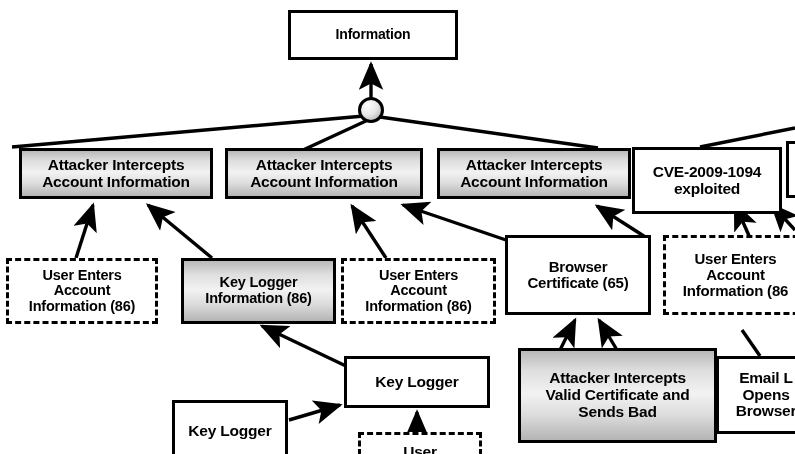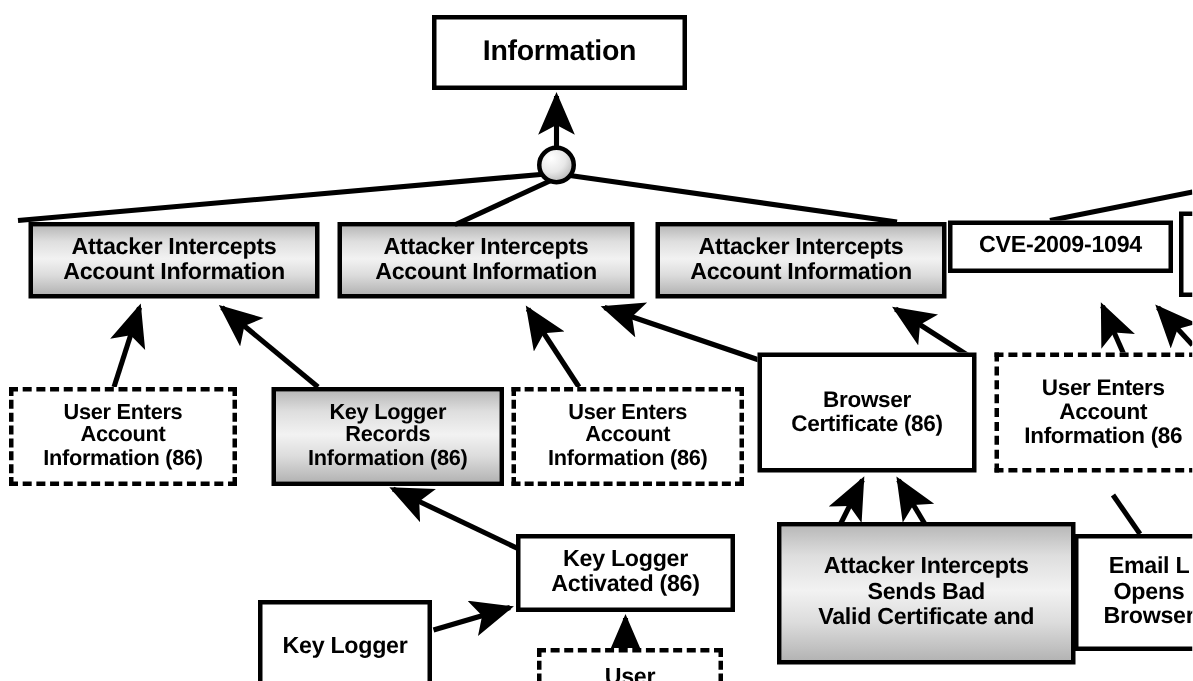--- a/index.html
+++ b/index.html
@@ -70,21 +70,21 @@
     <line x1="348" y1="367" x2="262" y2="326" stroke="#000" stroke-width="3.4" marker-end="url(#ah)"></line>
     <line x1="289" y1="420" x2="340" y2="405" stroke="#000" stroke-width="3.4" marker-end="url(#ah)"></line>
     <line x1="417" y1="432" x2="417" y2="412" stroke="#000" stroke-width="3.4" marker-end="url(#ah)"></line>
     <line x1="560" y1="350" x2="575" y2="320" stroke="#000" stroke-width="3.4" marker-end="url(#ah)"></line>
     <line x1="617" y1="350" x2="599" y2="320" stroke="#000" stroke-width="3.4" marker-end="url(#ah)"></line>
     <line x1="760" y1="356" x2="742" y2="330" stroke="#000" stroke-width="3.4"></line>
 
     <circle cx="371" cy="110" r="11.5" fill="url(#gateg)" stroke="#000" stroke-width="3"></circle>
   </svg>
 
-<div class="node solid" style="left: 288px; top: 10px; width: 170px; height: 50px; font-size: 19px;">
+<div class="node solid" style="left: 288px; top: 10px; width: 170px; height: 50px; font-size: 14px;">
       <span class="lbl">
         <span style="display:block">Information</span>
       </span>
     </div>
     <div class="node grad" style="left: 6px; top: 148px; width: 194px; height: 51px; font-size: 15.5px;">
       <span class="lbl">
         <span style="display:block">Attacker Intercepts</span>
         <span style="display:block">Account Information</span>
       </span>
     </div>
@@ -93,75 +93,74 @@
         <span style="display:block">Attacker Intercepts</span>
         <span style="display:block">Account Information</span>
       </span>
     </div>
     <div class="node grad" style="left: 424px; top: 148px; width: 194px; height: 51px; font-size: 15.5px;">
       <span class="lbl">
         <span style="display:block">Attacker Intercepts</span>
         <span style="display:block">Account Information</span>
       </span>
     </div>
-    <div class="node solid" style="left: 632px; top: 147px; width: 150px; height: 35px; font-size: 15.5px;">
+    <div class="node solid" style="left: 632px; top: 147px; width: 150px; height: 67px; font-size: 15.5px;">
       <span class="lbl">
         <span style="display:block">CVE-2009-1094</span>
+        <span style="display:block">exploited</span>
       </span>
     </div>
     <div class="node solid" style="left: 786px; top: 141px; width: 60px; height: 57px; font-size: 15.5px;">
       <span class="lbl">
         <span style="display:block"></span>
       </span>
     </div>
     <div class="node dashed" style="left: 6px; top: 258px; width: 152px; height: 66px; font-size: 14.5px;">
       <span class="lbl">
         <span style="display:block">User Enters</span>
         <span style="display:block">Account</span>
         <span style="display:block">Information (86)</span>
       </span>
     </div>
     <div class="node grad" style="left: 168px; top: 258px; width: 155px; height: 66px; font-size: 14.5px;">
       <span class="lbl">
         <span style="display:block">Key Logger</span>
-        <span style="display:block">Records</span>
         <span style="display:block">Information (86)</span>
       </span>
     </div>
     <div class="node dashed" style="left: 341px; top: 258px; width: 155px; height: 66px; font-size: 14.5px;">
       <span class="lbl">
         <span style="display:block">User Enters</span>
         <span style="display:block">Account</span>
         <span style="display:block">Information (86)</span>
       </span>
     </div>
     <div class="node solid" style="left: 505px; top: 235px; width: 146px; height: 80px; font-size: 15px;">
       <span class="lbl">
         <span style="display:block">Browser</span>
-        <span style="display:block">Certificate (86)</span>
+        <span style="display:block">Certificate (65)</span>
       </span>
     </div>
     <div class="node dashed" style="left: 663px; top: 235px; width: 145px; height: 80px; font-size: 15px;">
       <span class="lbl">
         <span style="display:block">User Enters</span>
         <span style="display:block">Account</span>
         <span style="display:block">Information (86</span>
       </span>
     </div>
     <div class="node solid" style="left: 344px; top: 356px; width: 146px; height: 52px; font-size: 15.5px;">
       <span class="lbl">
         <span style="display:block">Key Logger</span>
-        <span style="display:block">Activated (86)</span>
       </span>
     </div>
     <div class="node grad" style="left: 505px; top: 348px; width: 199px; height: 95px; font-size: 15.5px;">
       <span class="lbl">
         <span style="display:block">Attacker Intercepts</span>
+        <span style="display:block">Valid Certificate and</span>
         <span style="display:block">Sends Bad</span>
-        <span style="display:block">Valid Certificate and</span>
       </span>
     </div>
     <div class="node solid" style="left: 716px; top: 356px; width: 100px; height: 78px; font-size: 15.5px;">
       <span class="lbl">
         <span style="display:block">Email L</span>
         <span style="display:block">Opens</span>
         <span style="display:block">Browser</span>
       </span>
     </div>
     <div class="node solid" style="left: 172px; top: 400px; width: 116px; height: 62px; font-size: 15.5px;">

